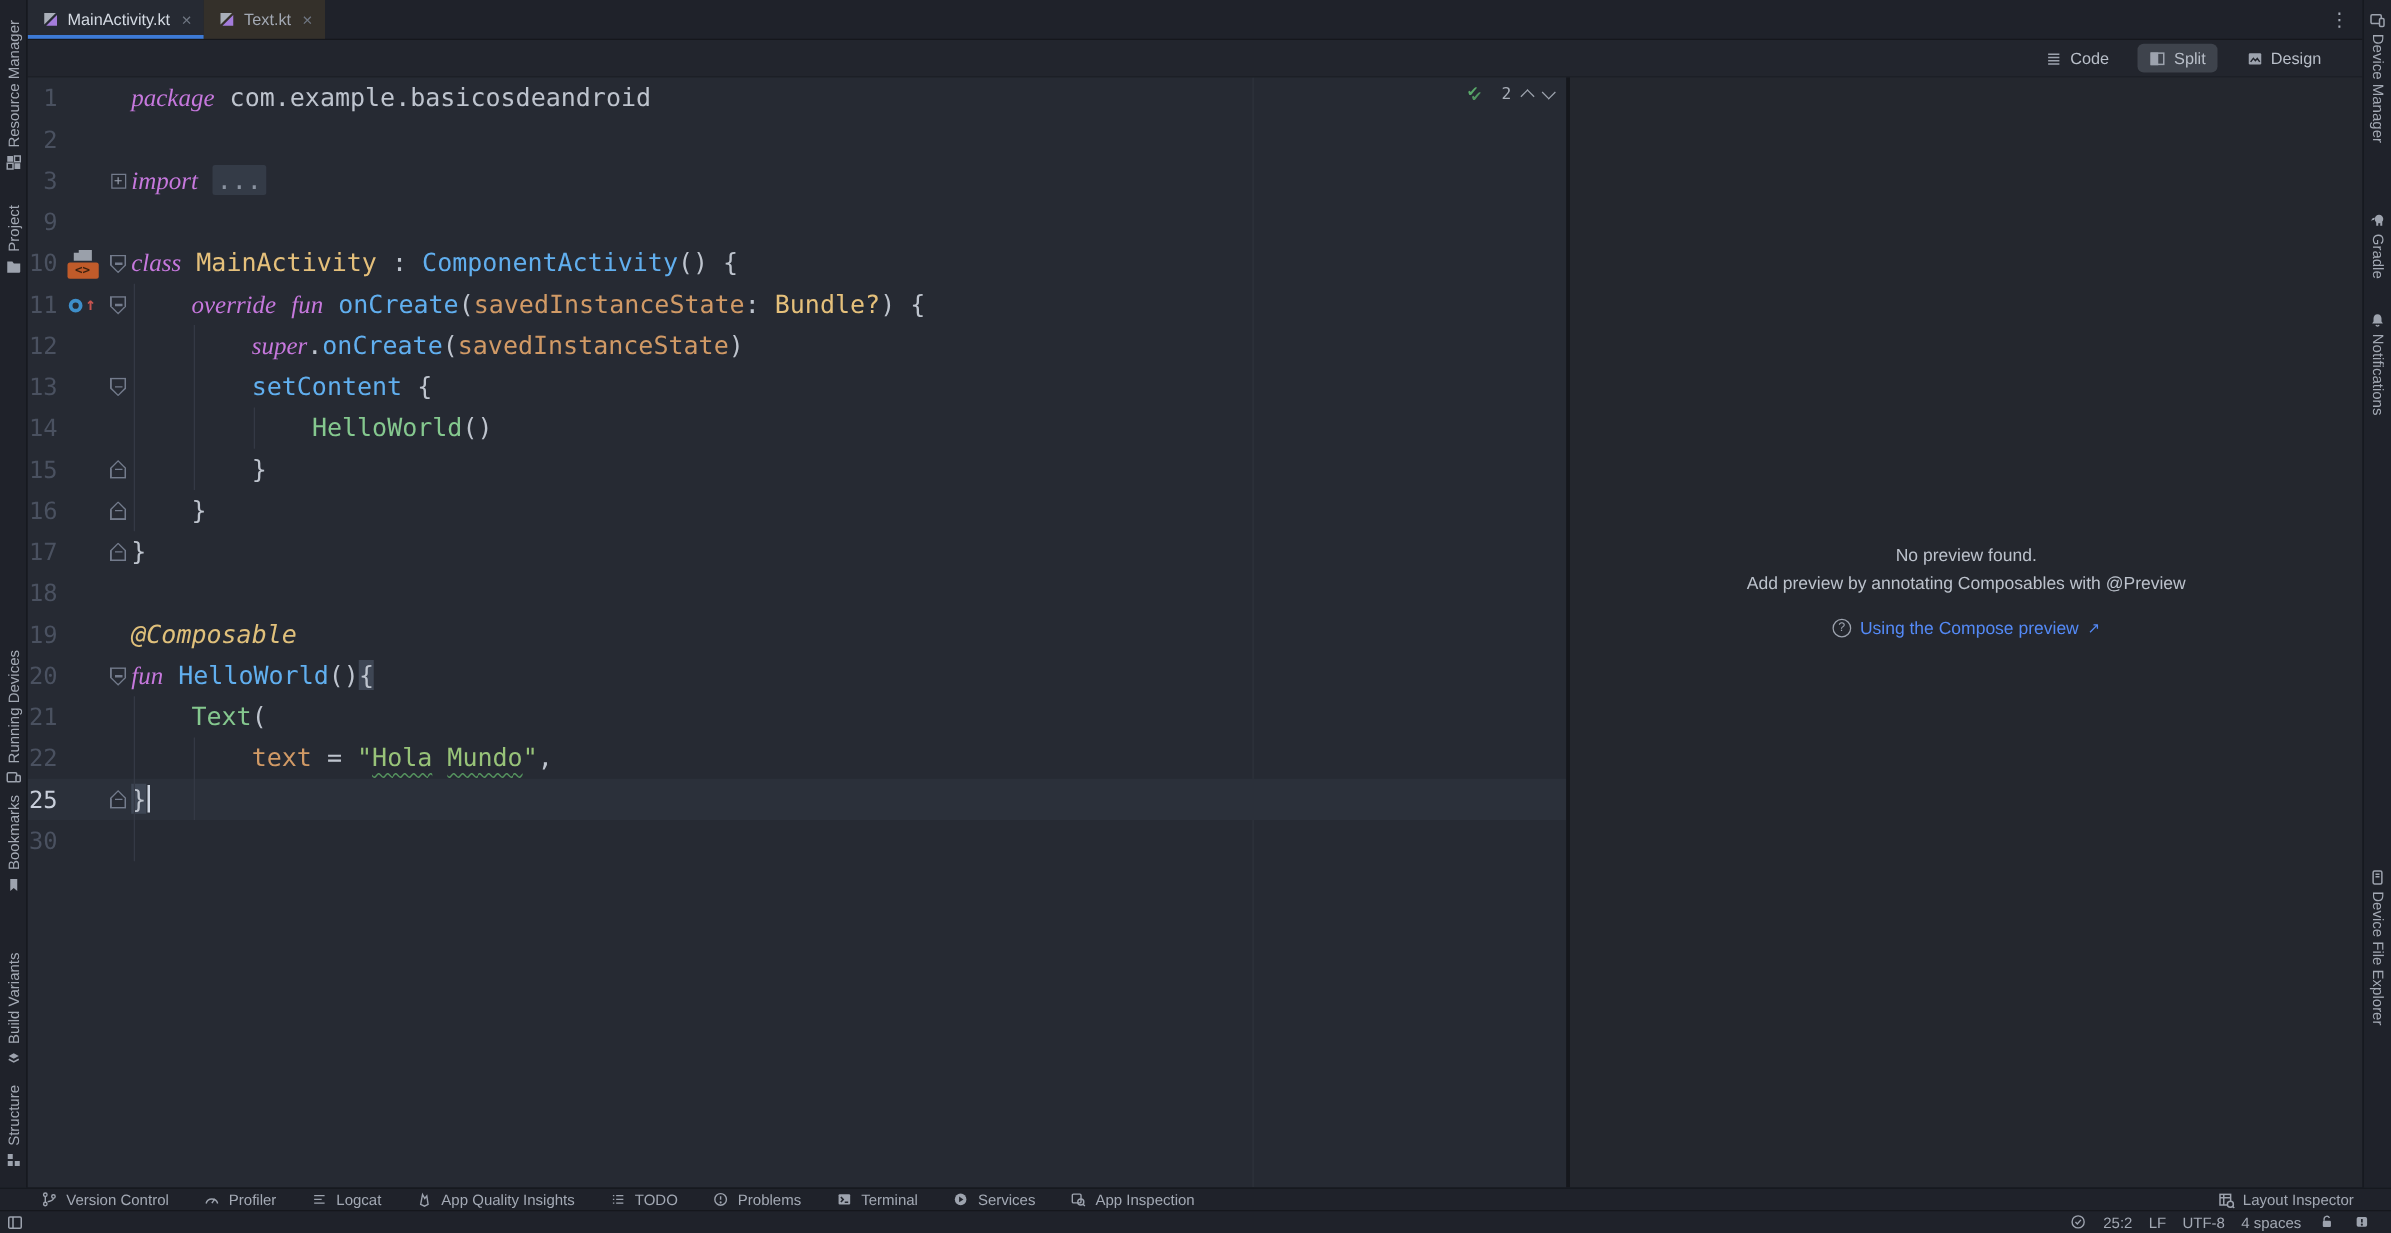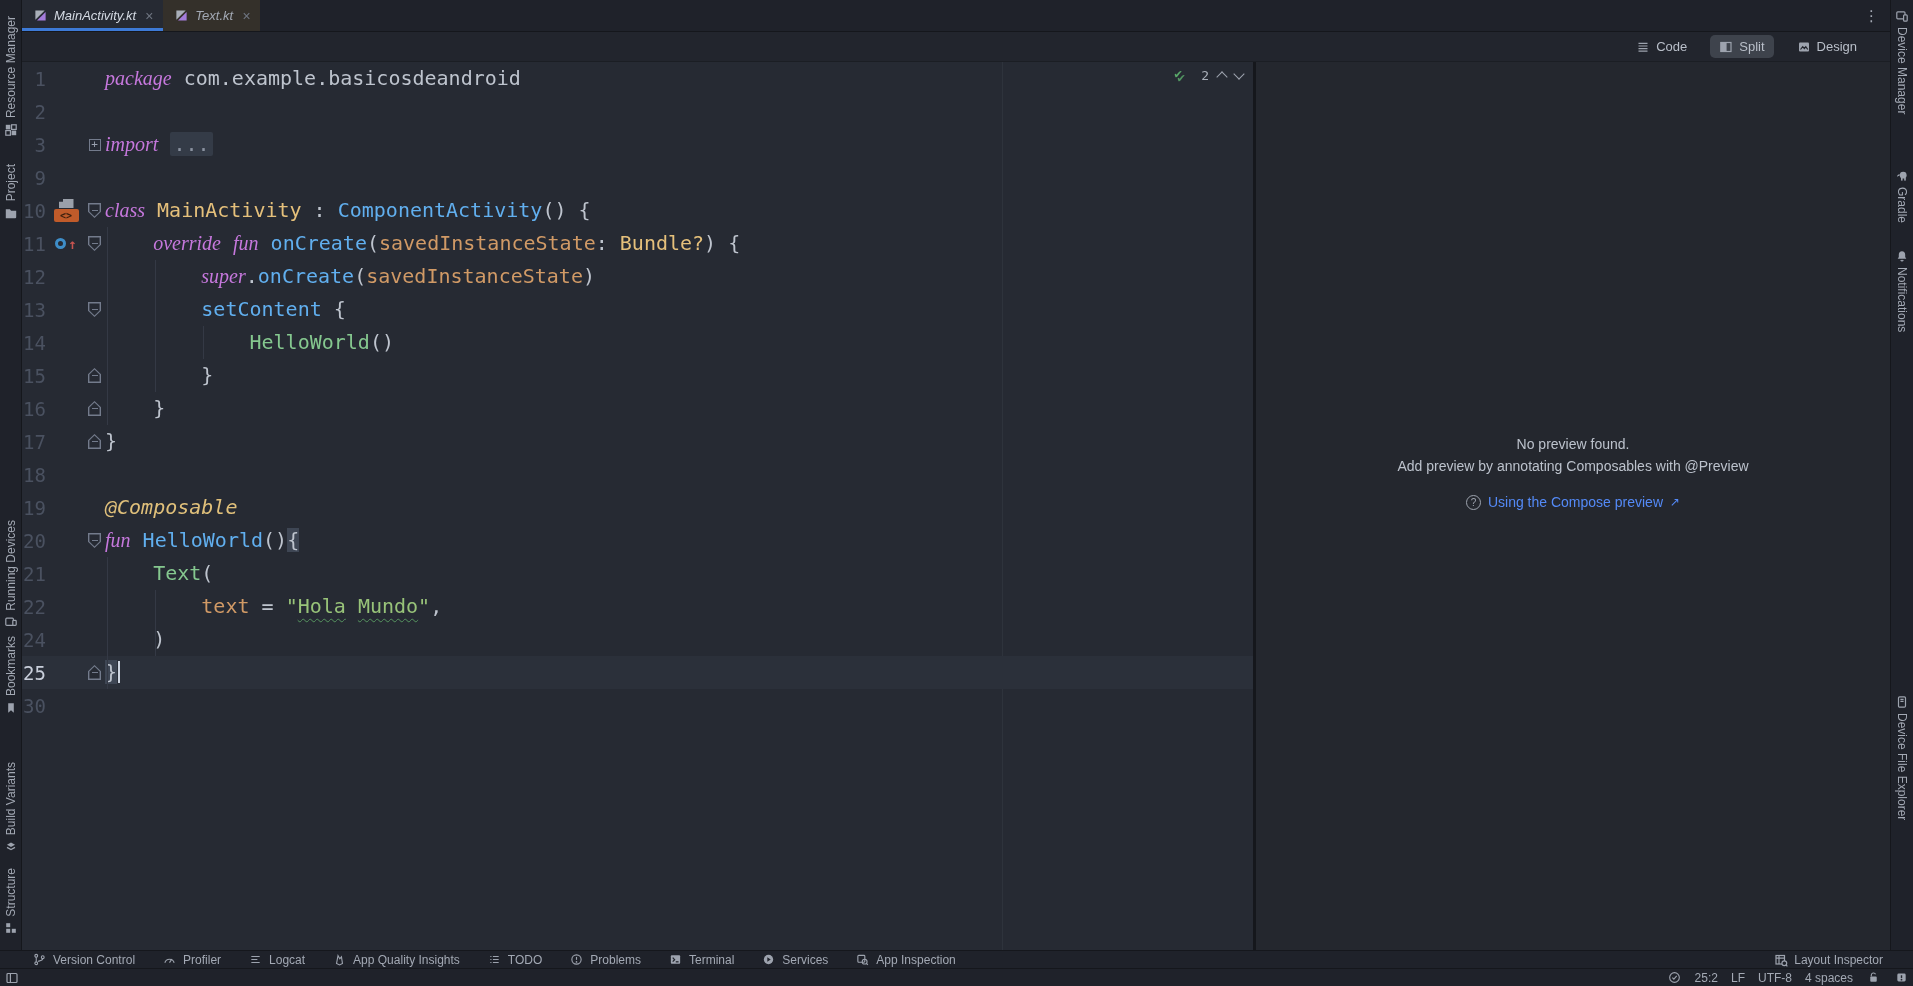--- a/index.html
+++ b/index.html
@@ -120,21 +120,21 @@
   
   #bottom-toolbar{position:absolute;left:0;top:950px;width:1913px;height:18px;background:var(--chrome-bg);
     border-top:1px solid var(--border);display:flex;align-items:center;font-size:12px;color:var(--ui);}
   #bt-left{display:flex;align-items:center;gap:27px;padding-left:32px;}
   .bt-item{display:flex;align-items:center;gap:6px;cursor:pointer;white-space:nowrap;}
   .bt-item svg{width:13px;height:13px;}
   #bt-right{margin-left:auto;display:flex;align-items:center;gap:6px;padding-right:30px;cursor:pointer;}
   #statusbar{position:absolute;left:0;top:968px;width:1913px;height:18px;background:var(--chrome-bg);
     border-top:1px solid var(--border);display:flex;align-items:center;font-size:12px;color:var(--ui);}
   #sb-left{padding-left:4px;display:flex;align-items:center;}
-  #sb-right{margin-left:auto;display:flex;align-items:center;gap:13px;padding-right:4px;}
+  #sb-right{margin-left:auto;display:flex;align-items:center;gap:13px;padding-right:16px;}
   .sb-item{cursor:pointer;white-space:nowrap;display:flex;align-items:center;}
   .sb-item svg{width:13px;height:13px;}
 </style>
 </head>
 <body>
 
 <div id="app">
 
   <div id="left-strip" class="strip">
       <div class="strip-item" style="top: 16px;">
@@ -229,21 +229,21 @@
           <svg viewBox="0 0 14 14" fill="none" stroke="#9DA3AE" stroke-width="1.2">
             <rect x="3.5" y="1.8" width="7" height="10.4" rx="1.2"></rect>
             <path d="M5.4 4.4h3.2M5.4 6.4h3.2"></path>
           </svg>
         </span>
         <span class="strip-label">Device File Explorer</span>
       </div>
     </div>
 
   <div id="tabbar">
-    <div id="tabs-host" style="display:flex;font-style:italic;">
+    <div id="tabs-host" style="display:flex;">
         <div class="tab active">
           <span class="tab-kt"><svg viewBox="0 0 14 14">
               <path d="M1.5 1.5h10L1.5 11.5z" fill="#A9AFB9"></path>
               <path d="M12.5 3.2v9.3H3.2z" fill="#A47CDB"></path>
             </svg></span>
           <span>MainActivity.kt</span>
           <span class="close">×</span>
         </div>
         <div class="tab warm">
           <span class="tab-kt"><svg viewBox="0 0 14 14">
@@ -440,26 +440,20 @@
           <div class="lnum">21</div>
           <div class="gicon"></div>
           <div class="gfold"></div>
           <div class="codecell"><span class="tok-pl">    </span><span class="tok-call">Text</span><span class="tok-pl">(</span></div>
         </div>
         <div class="eline">
           <div class="lnum">22</div>
           <div class="gicon"></div>
           <div class="gfold"></div>
           <div class="codecell"><span class="tok-pl">        </span><span class="tok-prm">text</span><span class="tok-pl"> = </span><span class="tok-str">"</span><span class="tok-stru">Hola</span><span class="tok-str"> </span><span class="tok-stru">Mundo</span><span class="tok-str">"</span><span class="tok-pl">,</span></div>
-        </div>
-        <div class="eline">
-          <div class="lnum">24</div>
-          <div class="gicon"></div>
-          <div class="gfold"></div>
-          <div class="codecell"><span class="tok-pl">    </span><span class="tok-pl">)</span></div>
         </div>
         <div class="eline caretline">
           <div class="lnum">25</div>
           <div class="gicon"></div>
           <div class="gfold">
             <span class="fold-shape up">
               <span class="fs-o"></span>
               <span class="fs-i"></span>
               <span class="fs-d"></span>
             </span>

